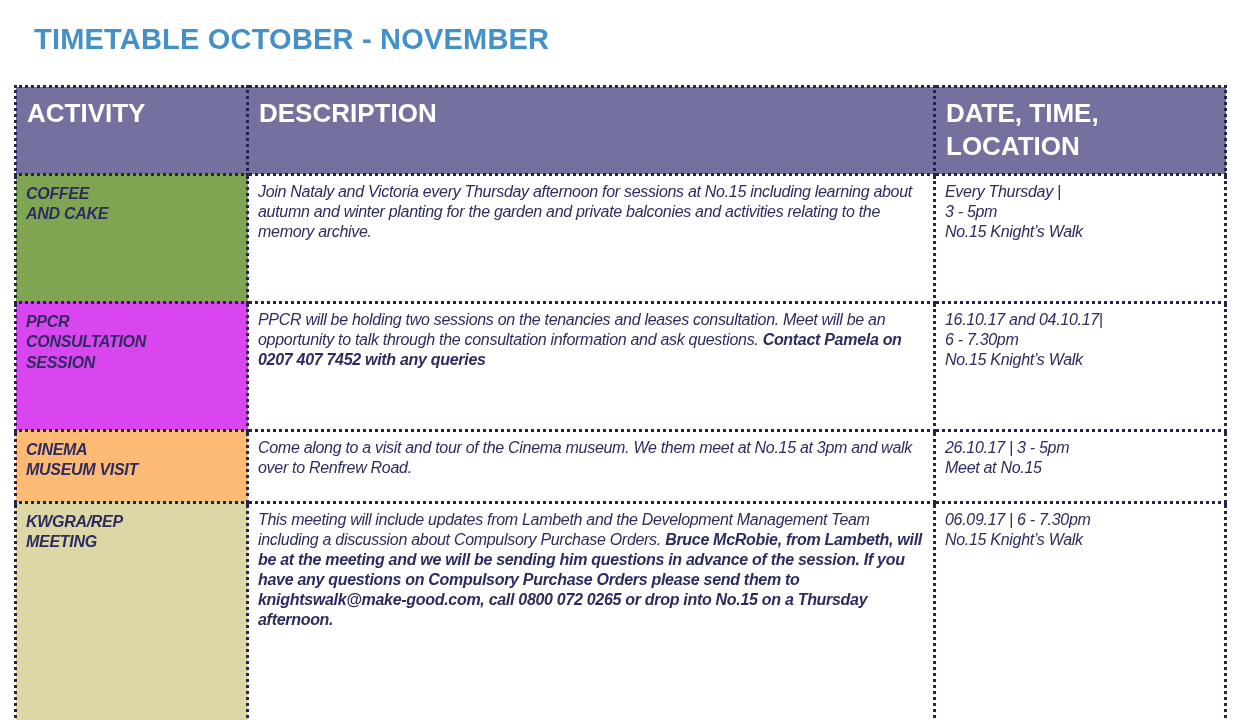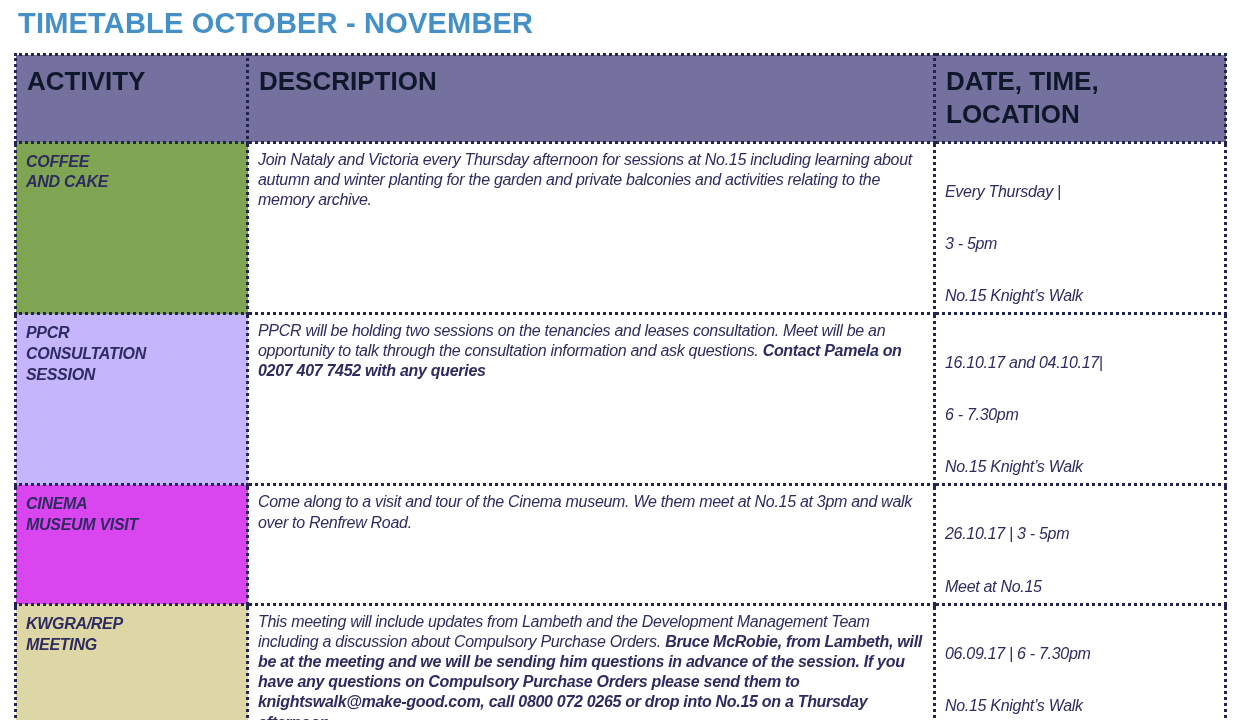--- a/index.html
+++ b/index.html
@@ -11,21 +11,21 @@
     overflow: hidden;
     font-family: "Liberation Sans", sans-serif;
     color: #2e2b60;
   }
   .page {
     position: relative;
     width: 1238px;
     height: 720px;
   }
   .title {
-    margin: 0;
+    margin: 16px;
     padding: 7px 0 13px 18px;
     font-size: 29px;
     font-weight: bold;
     letter-spacing: 0.2px;
     color: #4590c6;
   }
   table.timetable {
     border-collapse: collapse;
     table-layout: fixed;
     margin-left: 14px;
@@ -45,42 +45,42 @@
   tbody tr:nth-child(1) { height: 128px; }
   tbody tr:nth-child(2) { height: 128px; }
   tbody tr:nth-child(3) { height: 72px; }
   tbody tr:nth-child(4) { height: 234px; }
 
   th {
     background-color: #75719e;
     text-align: left;
   }
   .hdr {
-    color: #0f172a;
+    color: #ffffff;
     font-size: 26px;
     font-weight: bold;
     line-height: 1.28;
     padding: 9px 10px;
     white-space: pre-line;
   }
   .inner {
     padding: 6px 10px 6px 9px;
     font-size: 16px;
     line-height: 1.26;
     letter-spacing: -0.3px;
     font-style: italic;
   }
   .activity-label {
     font-weight: bold;
     white-space: pre-line;
     line-height: 1.3;
     padding-top: 8px;
   }
   .b { font-weight: bold; }
-  .date-line { white-space: nowrap; margin-top: 32px; }
+  .date-line { white-space: nowrap; }
 </style>
 </head>
 <body>
 
 <div class="page">
   <h1 class="title">TIMETABLE OCTOBER - NOVEMBER</h1>
 
   <table class="timetable">
     <colgroup>
       <col class="c-activity">
@@ -113,39 +113,39 @@
     <td>
       <div class="inner">
               <div class="date-line">Every Thursday |</div>
               <div class="date-line">3 - 5pm</div>
               <div class="date-line">No.15 Knight’s Walk</div>
             </div>
     </td>
   </tr>
 
   <tr>
-    <td style="background-color: #c4b5fd;">
+    <td style="background-color: #d946ef;">
       <div class="inner activity-label">PPCR
 CONSULTATION
 SESSION</div>
     </td>
     <td>
       <div class="inner"><span>PPCR will be holding two sessions on the tenancies and leases consultation. Meet will be an opportunity to talk through the consultation information and ask questions. </span><span class="b">Contact Pamela on 0207 407 7452 with any queries</span></div>
     </td>
     <td>
       <div class="inner">
               <div class="date-line">16.10.17 and 04.10.17|</div>
               <div class="date-line">6 - 7.30pm</div>
               <div class="date-line">No.15 Knight’s Walk</div>
             </div>
     </td>
   </tr>
 
   <tr>
-    <td style="background-color: #d946ef;">
+    <td style="background-color: #fdba74;">
       <div class="inner activity-label">CINEMA
 MUSEUM VISIT</div>
     </td>
     <td>
       <div class="inner"><span>Come along to a visit and tour of the Cinema museum. We them meet at No.15 at 3pm and walk over to Renfrew Road.</span></div>
     </td>
     <td>
       <div class="inner">
               <div class="date-line">26.10.17 | 3 - 5pm</div>
               <div class="date-line">Meet at No.15</div>

